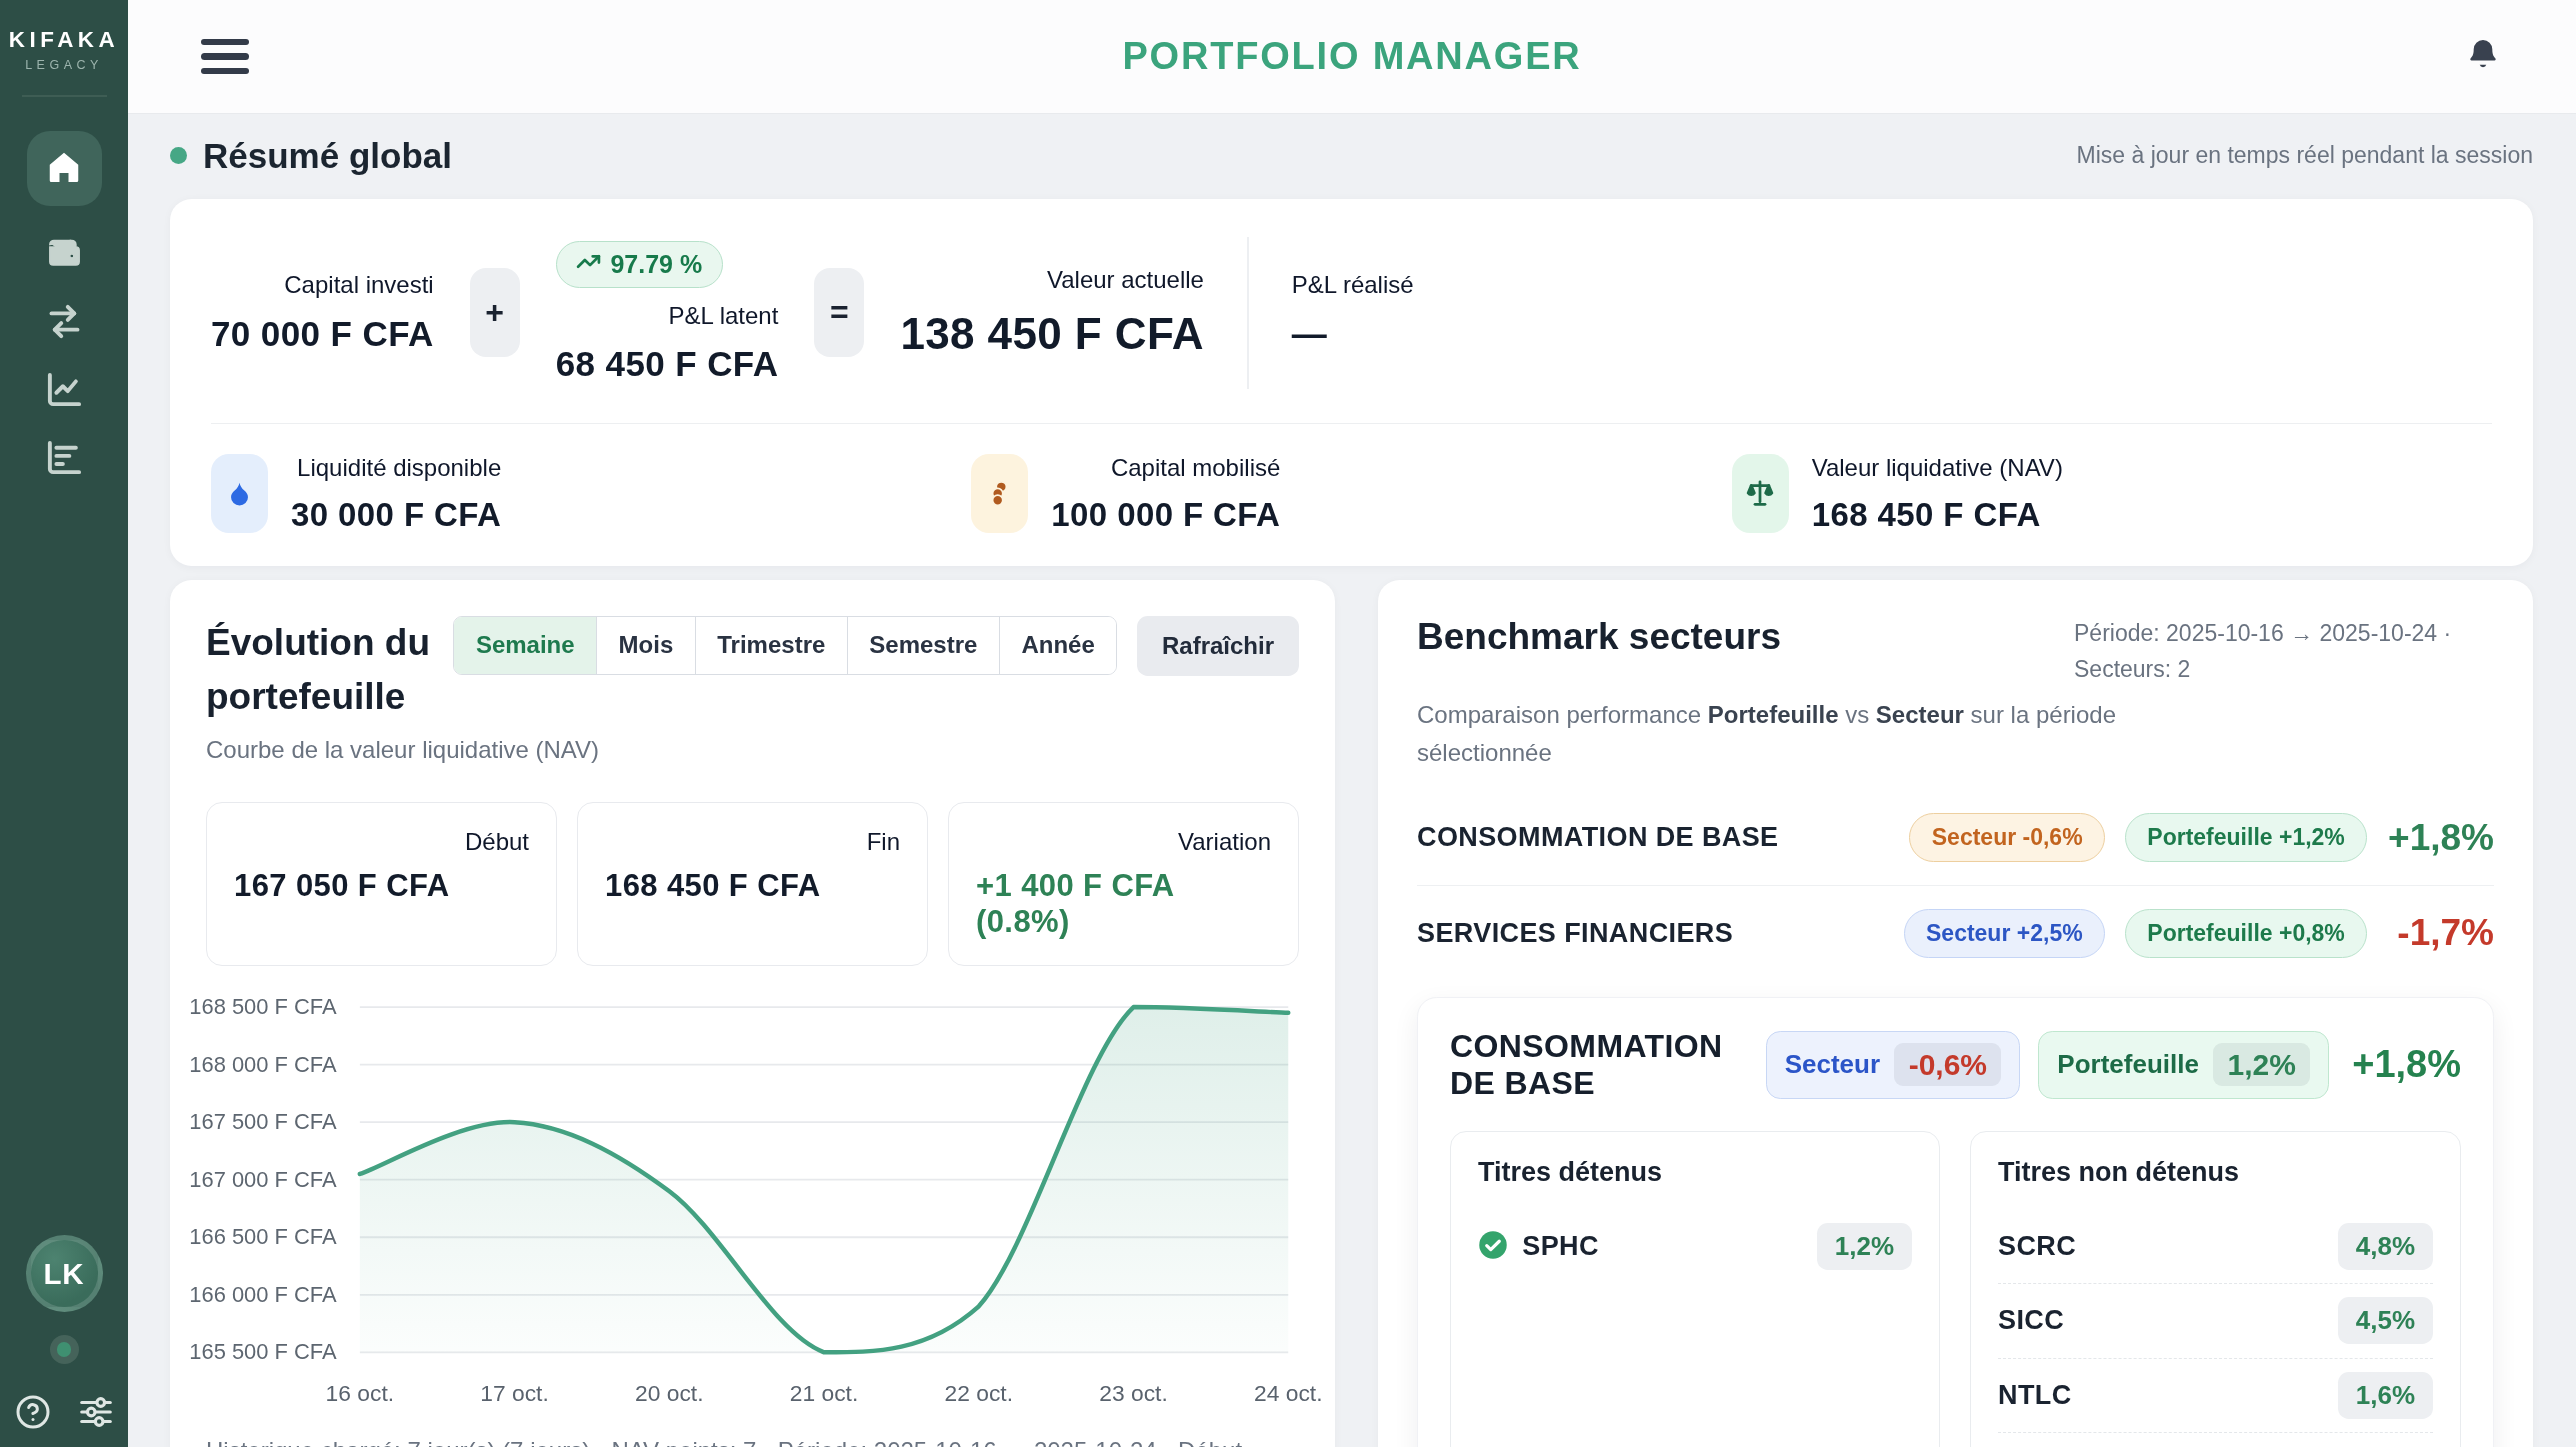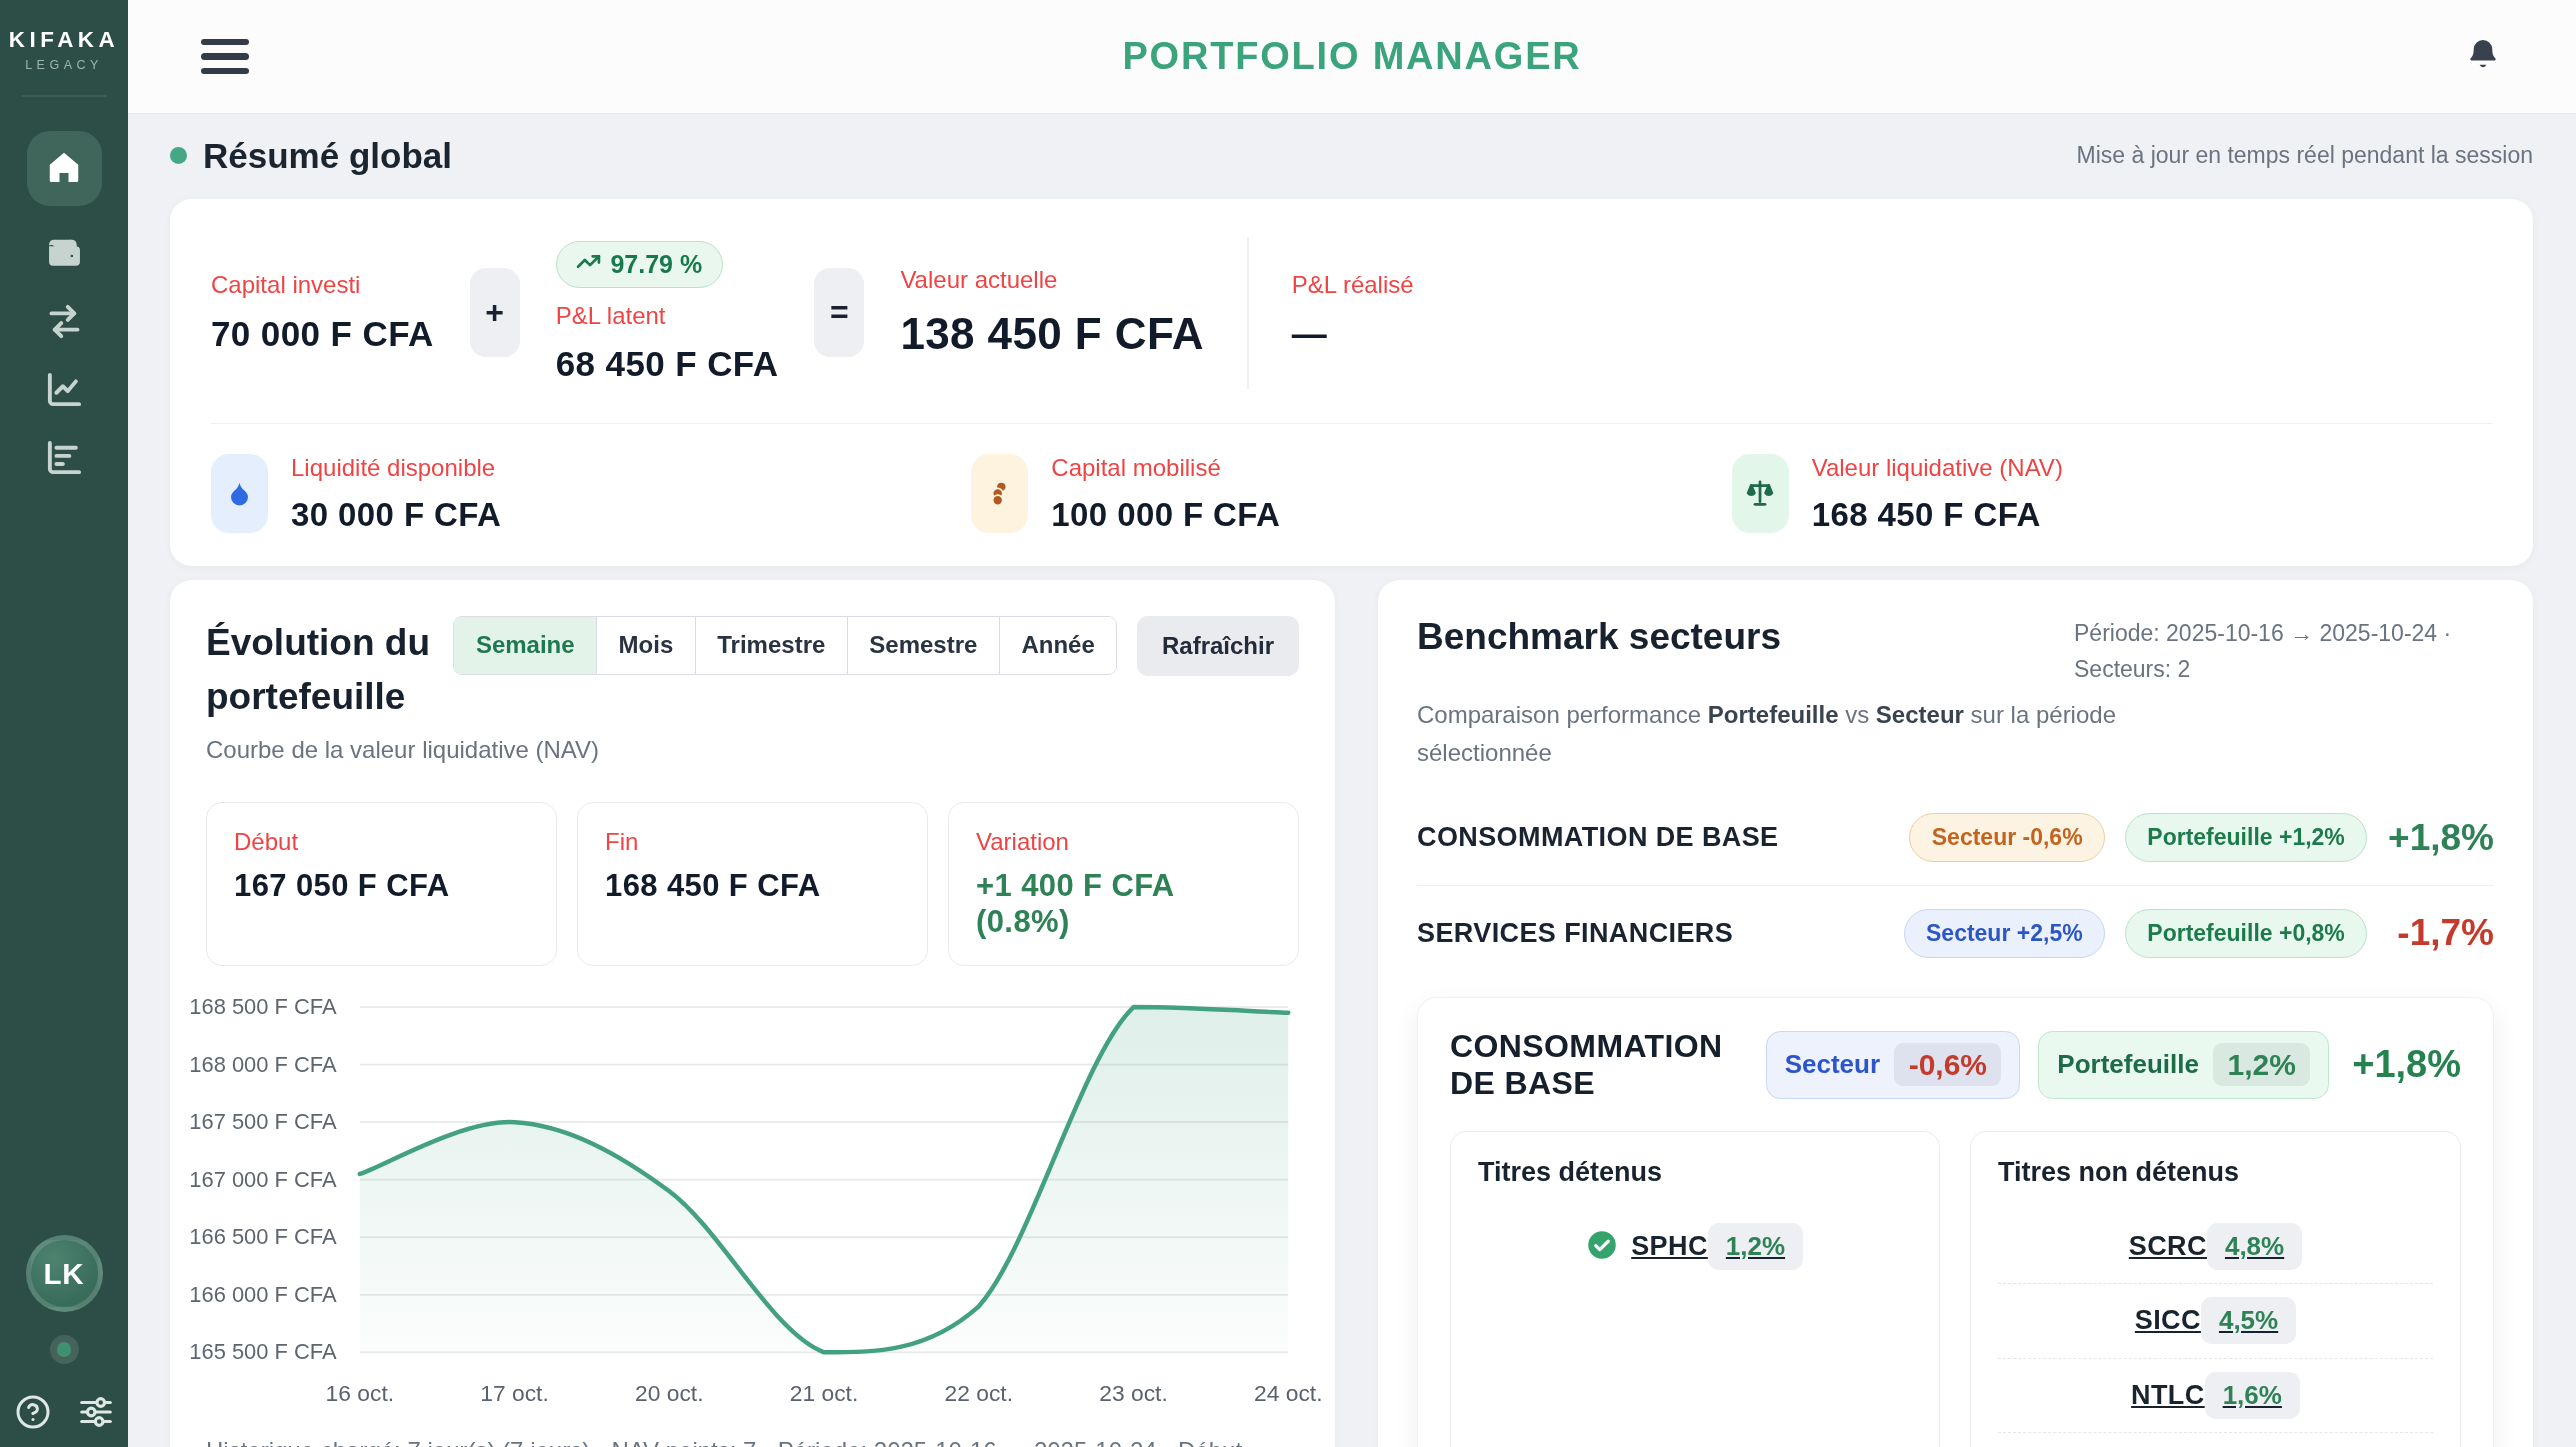--- a/index.html
+++ b/index.html
@@ -37,21 +37,21 @@
   .section-left { display:flex; align-items:center; gap:16px; }
   .dot { width:17px; height:17px; border-radius:50%; background:#46a785; }
   .section-title { font-size:35px; font-weight:800; color:#1b2530; }
   .session-note { font-size:23px; color:#6a7380; }
 
   .card { background:#fff; border-radius:21.5px; box-shadow:0 1.8px 9px rgba(16,24,40,0.04); }
 
   
   .summary-card { margin-top:23px; padding:38px 41px 32px; }
   .sum-row1 { display:flex; align-items:center; }
-  .stat-label { font-size:24px; color:#ef4444; margin-bottom:14.3px; }
+  .stat-label { font-size:24px; color:#0f172a; margin-bottom:14.3px;text-align:right; }
   .stat-value { font-size:35px; font-weight:800; color:#121b2a; letter-spacing:0.4px; }
   .stat-value.big { font-size:44px; }
   .op-pill { width:50px; height:89px; border-radius:16px; background:#edeff2; display:flex; align-items:center; justify-content:center; font-size:32px; font-weight:700; color:#1a2230; margin:0 36px; }
   .pnl-badge { display:inline-flex; align-items:center; gap:9px; background:#e9f7ef; border:1.8px solid #b7e1ca; border-radius:894px; padding:7.2px 19.7px; color:#177a4b; font-size:25px; font-weight:700; margin-bottom:14.3px; }
   .v-div { width:1.8px; height:152px; background:#edeff2; margin:0 43px; }
   .sum-div { border-top:1.8px solid #edeff1; margin-top:34px; }
   .sum-row2 { padding-top:30px; display:grid; grid-template-columns:1fr 1fr 1fr; }
   .mini { display:flex; align-items:flex-start; gap:23px; }
   .icon-box { width:57px; height:79px; border-radius:18px; display:flex; align-items:center; justify-content:center; flex-shrink:0; }
   .icon-box.blue { background:#e4eefc; }
@@ -107,21 +107,21 @@
   .detail-head { display:flex; align-items:center; }
   .detail-name { font-size:32px; font-weight:800; color:#161f2c; letter-spacing:0.4px; flex:1; }
   .dpill { display:inline-flex; align-items:center; gap:14.3px; border-radius:14.3px; padding:11.6px 18px; font-size:26px; font-weight:700; margin-left:18px; white-space:nowrap; }
   .dpill.blue { background:#edf2fd; border:1.8px solid #c8d7f5; color:#2b55c8; }
   .dpill.green { background:#e9f9f0; border:1.8px solid #bfe7cf; color:#1d6b47; }
   .chip { background:rgba(17,24,39,0.07); border-radius:9px; padding:4.5px 14.3px; font-size:30px; font-weight:800; }
   .detail-delta { font-size:38px; font-weight:800; color:#25824f; margin-left:23px; }
   .detail-cols { margin-top:29px; display:grid; grid-template-columns:490px 1fr; gap:30px; align-items:stretch; }
   .holdings { border:1.8px solid #e9ecef; border-radius:16px; padding:25px 27px; }
   .holdings h4 { font-size:27px; font-weight:800; color:#19222f; margin-bottom:21.5px; }
-  .hold-row, .tick-row { display:flex; justify-content:center; align-items:center; padding:13.4px 0;text-decoration:underline; }
+  .hold-row, .tick-row { display:flex; justify-content:space-between; align-items:center; padding:13.4px 0; }
   .tick-row + .tick-row { border-top:1.8px dashed #e4e7ea; }
   .hold-left { display:flex; align-items:center; gap:14.3px; }
   .ticker { font-size:27px; font-weight:800; color:#1a2330; letter-spacing:0.4px; }
   .val-pill { background:#edeff2; border-radius:10.7px; padding:8px 18px; font-size:26px; font-weight:800; }
 </style>
 </head>
 <body>
 
 <aside class="sidebar">
   <div class="logo">

